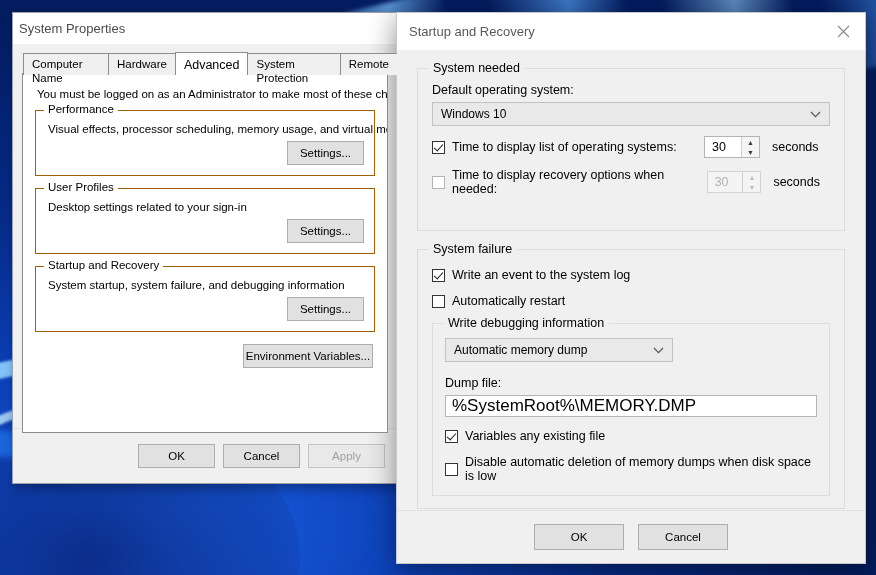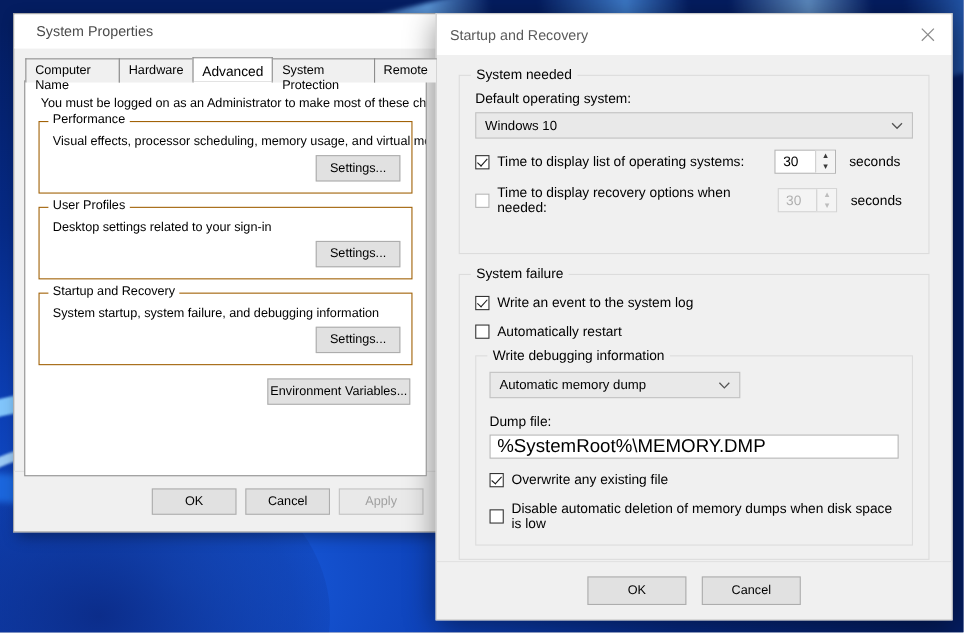--- a/index.html
+++ b/index.html
@@ -93,21 +93,21 @@
     overflow: hidden;
     font-size: 12px;
     color: #000;
   }
   #sysprops .titlebar {
     height: 30px;
     background: #ffffff;
     border-bottom: 1px solid #ffffff;
     display: flex;
     align-items: center;
-    padding: 0 20px;
+    padding: 0 6px;
   }
   #sysprops .titlebar .title {
     font-size: 13px;
     color: #4b4b4b;
   }
   .tabstrip {
     display: flex;
     height: 22px;
     padding-left: 10px;
     margin-top: 8px;
@@ -527,21 +527,21 @@
             </span>
           </div>
 
           <div class="fieldlabel" style="margin-top:14px;">Dump file:</div>
           <div class="textinput">
             <span>%SystemRoot%\MEMORY.DMP</span>
           </div>
 
           <div class="chkrow">
             <div class="chkbox checked"></div>
-            <span>Overwrite any existing file</span>
+            <span>Variables any existing file</span>
           </div>
 
           <div class="chkrow">
             <div class="chkbox"></div>
             <span>Disable automatic deletion of memory dumps when disk space is low</span>
           </div>
         </div>
       </div>
 
     </div>

